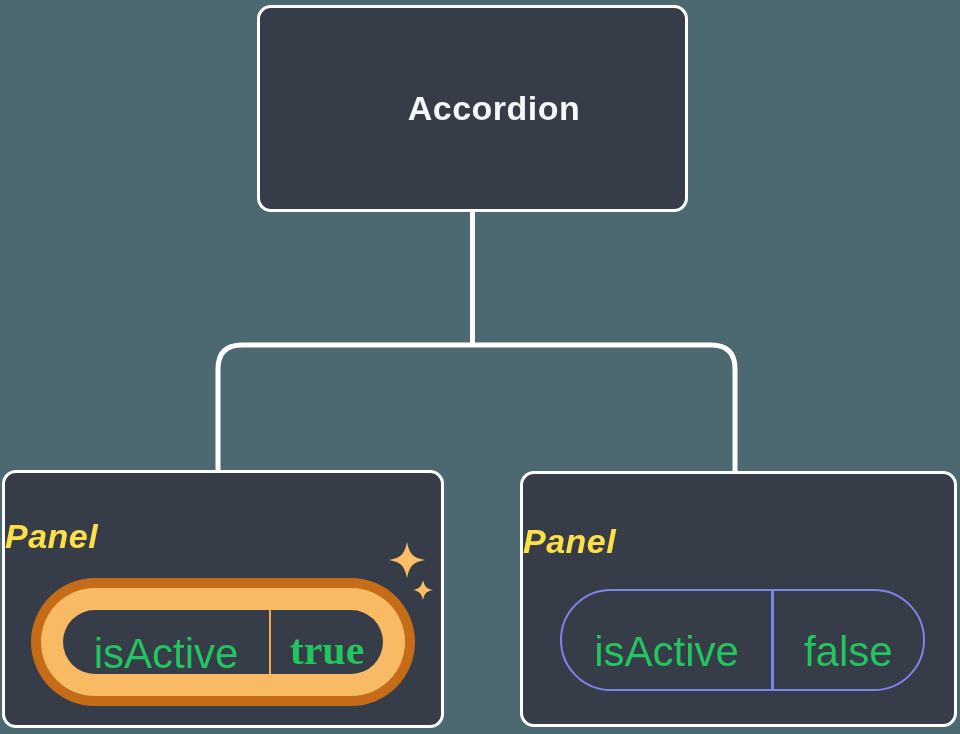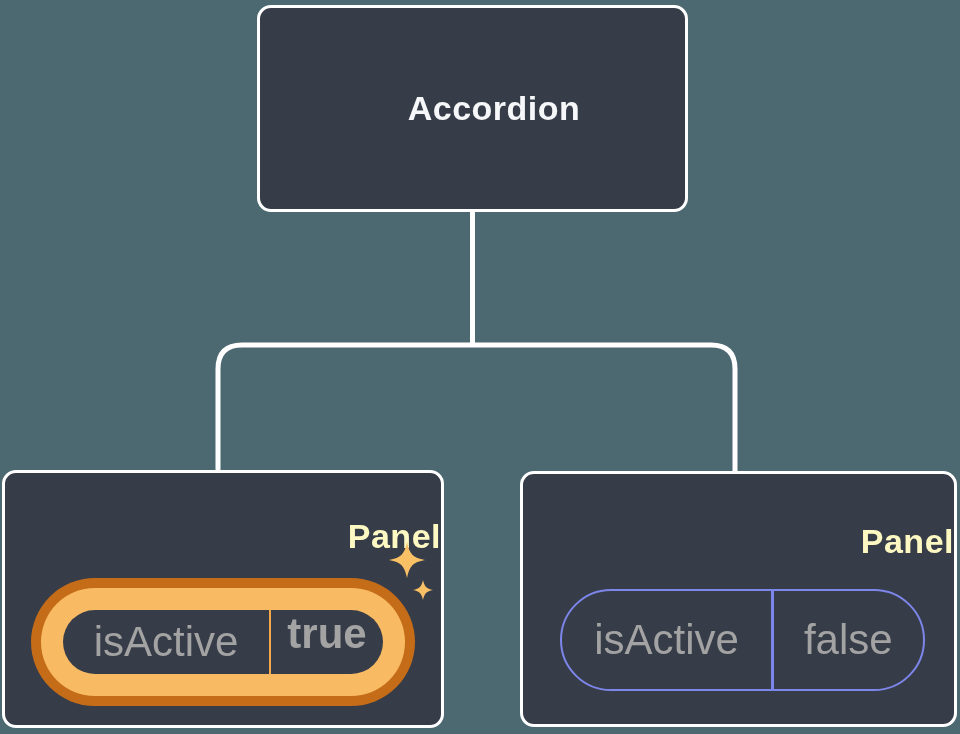--- a/index.html
+++ b/index.html
@@ -42,25 +42,26 @@
     letter-spacing: 0.5px;
     white-space: nowrap;
   }
 
   .node-panel-left  { left: 2px;   top: 470px; width: 442px; height: 258px; }
   .node-panel-right { left: 520px; top: 471px; width: 437px; height: 256px; }
 
   .panel-title {
     position: absolute;
     left: 0; right: 0;
-    text-align: right;
-    color: #fef9c3;
+    text-align: left;
+    color: #fde047;
     font-size: 34px;
     font-weight: 600;
     letter-spacing: 0.5px;
+    font-style: italic;
   }
   .node-panel-left  .panel-title { top: 44px; }
   .node-panel-right .panel-title { top: 48px; }
 
   
   .pill-gold-outer {
     position: absolute;
     left: 26px; top: 105px;
     width: 384px; height: 128px;
     border-radius: 999px;
@@ -80,21 +81,21 @@
     display: flex;
     align-items: stretch;
     overflow: hidden;
   }
   .pill-gold-inner .cell-key {
     width: 206px;
     display: flex; align-items: center; justify-content: center;
   }
   .pill-gold-inner .cell-value {
     flex: 1;
-    display: flex; align-items: flex-start; justify-content: center;
+    display: flex; align-items: flex-end; justify-content: center; font-family: Liberation Serif, serif;
   }
   .pill-gold-divider {
     width: 2px;
     background: #f3a949;
   }
 
   
   .pill-purple {
     position: absolute;
     left: 37px; top: 115px;
@@ -112,23 +113,24 @@
   .pill-purple .cell-value {
     flex: 1;
     display: flex; align-items: center; justify-content: center;
   }
   .pill-purple-divider {
     width: 2.5px;
     background: #7d86ea;
   }
 
   .state-text {
-    color: #a3a3a3;
+    color: #22c55e;
     font-size: 42px;
     white-space: nowrap;
+    margin-top: 24px;
   }
   .state-text.value-bold { font-weight: 700; }
 
   .sparkles {
     position: absolute;
     left: 385px; top: 540px;
     width: 60px; height: 66px;
     pointer-events: none;
   }
 </style>

